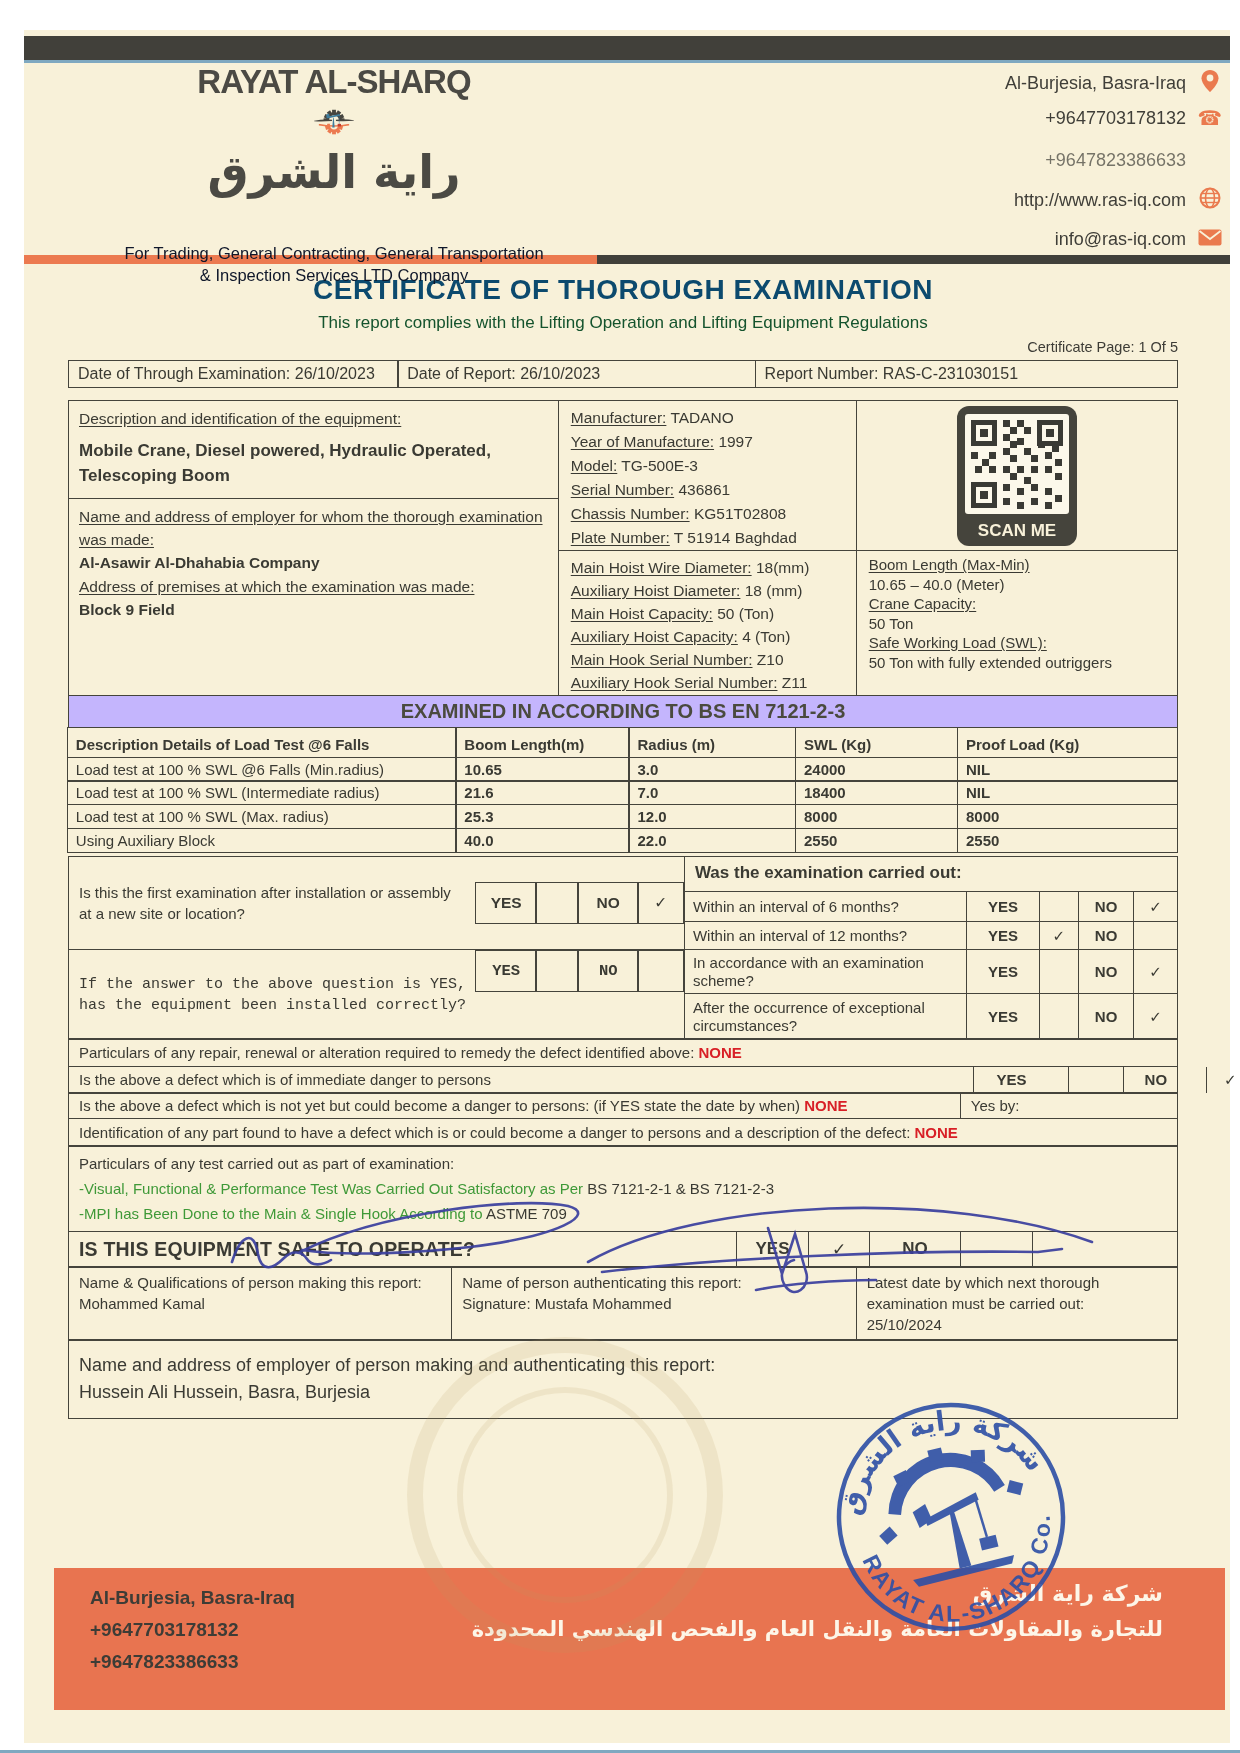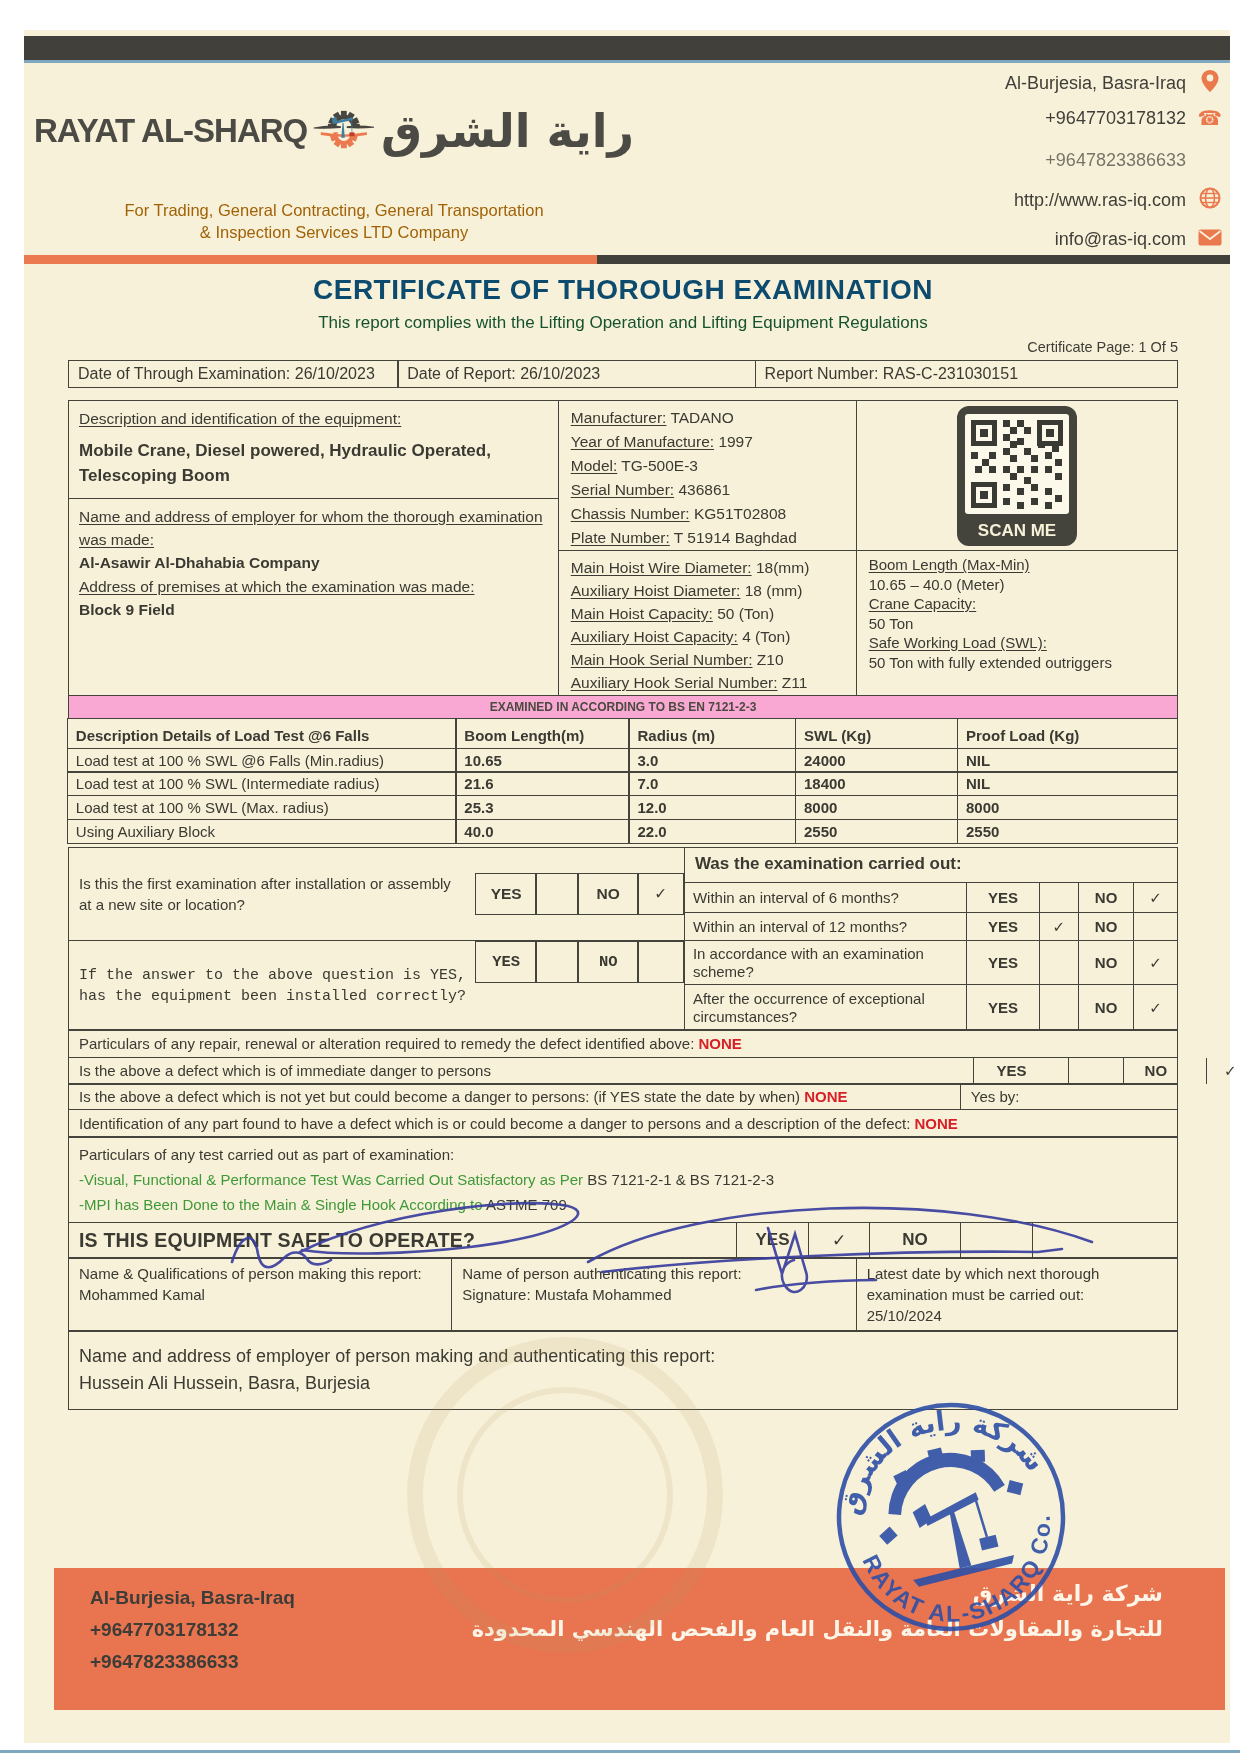--- a/index.html
+++ b/index.html
@@ -5,24 +5,24 @@
   html,body{margin:0;padding:0;}
   body{width:1240px;height:1753px;position:relative;background:#ffffff;overflow:hidden;
        font-family:"Liberation Sans","DejaVu Sans",sans-serif;color:#3a3a33;}
   .sheet{position:absolute;left:24px;top:30px;width:1206px;height:1713px;background:#f8f1d9;}
   .topbar{margin-top:6px;height:24px;background:#41403a;border-bottom:3px solid #7fa8c0;}
   .content{margin:0 52px 0 44px;}
 
   
   .header{position:relative;height:188px;}
   .logo-col{position:absolute;left:10px;top:0;width:600px;text-align:center;}
-  .logo-row{display:flex;align-items:center;justify-content:flex-end;gap:6px;height:136px;}
+  .logo-row{display:flex;align-items:center;justify-content:flex-end;gap:6px;height:136px;flex-direction:column;}
   .wordmark{font-size:33px;font-weight:bold;color:#4b4a44;letter-spacing:-1px;white-space:nowrap;}
   .arname{font-size:46px;font-weight:bold;color:#4b4a44;font-family:"DejaVu Sans",sans-serif;white-space:nowrap;}
-  .tagline{font-size:16.5px;color:#a16207;line-height:22px;}
+  .tagline{font-size:16.5px;color:#0f172a;line-height:22px;margin-top:43px;}
   .contact{position:absolute;right:6px;top:2px;width:460px;}
   .c-row{display:flex;justify-content:flex-end;align-items:center;gap:10px;font-size:18px;color:#3f3e38;}
   .c-ico{width:28px;text-align:center;color:#ea7a4e;font-size:20px;}
   .faded{opacity:.7;}
 
   
   .divider{display:flex;height:9px;margin-top:4px;}
   .divider .o{width:47.5%;background:#ec7a50;}
   .divider .d{width:52.5%;background:#41403a;}
   .title{margin-top:10px;text-align:center;font-size:28px;font-weight:bold;color:#0c4a6e;letter-spacing:.5px;}
@@ -41,21 +41,21 @@
   .eq-left{grid-row:1/3;border-right:1.6px solid #45443c;padding:6px 10px;}
   .eq-mfr{border-bottom:1.6px solid #45443c;padding:5px 12px;line-height:24px;}
   .eq-qr{grid-column:3;grid-row:1;border-bottom:1.6px solid #45443c;border-left:1.6px solid #45443c;display:flex;align-items:center;justify-content:center;}
   .eq-hoist{grid-column:2;grid-row:2;padding:5px 12px;line-height:23px;}
   .eq-boom{grid-column:3;grid-row:2;border-left:1.6px solid #45443c;padding:4px 12px;font-size:15px;line-height:19.5px;}
   .eq-desc-val{font-weight:bold;font-size:17px;line-height:25px;margin:8px 0 10px;}
   .eq-sep{border-top:1.4px solid #45443c;margin:4px -10px 6px;}
   .eq-left .lab{line-height:23px;}
   .eq-left .val{font-weight:bold;line-height:24px;}
 
-  .banner{background:#f9a8d4;color:#4a4a3e;text-align:center;font-weight:bold;font-size:12px;
+  .banner{background:#c4b5fd;color:#4a4a3e;text-align:center;font-weight:bold;font-size:20px;
           padding:4px 0 5px;border-left:1.6px solid #45443c;border-right:1.6px solid #45443c;}
 
   .load-grid{display:grid;grid-template-columns:35% 15.6% 15% 14.6% 19.8%;font-size:15px;}
   .load-grid>div{border:1.2px solid #45443c;margin-top:-1.2px;margin-left:-1.2px;padding:3px 8px;white-space:nowrap;overflow:hidden;}
   .load-grid>div.h{font-weight:bold;padding-top:8px;padding-bottom:4px;}
   .load-grid>div.n{font-weight:bold;}
 
   
   .q-outer{display:grid;grid-template-columns:55.5% 44.5%;border:1.6px solid #45443c;margin-top:3px;font-size:15px;}
   .q-left{border-right:1.6px solid #45443c;display:flex;padding:0;}

